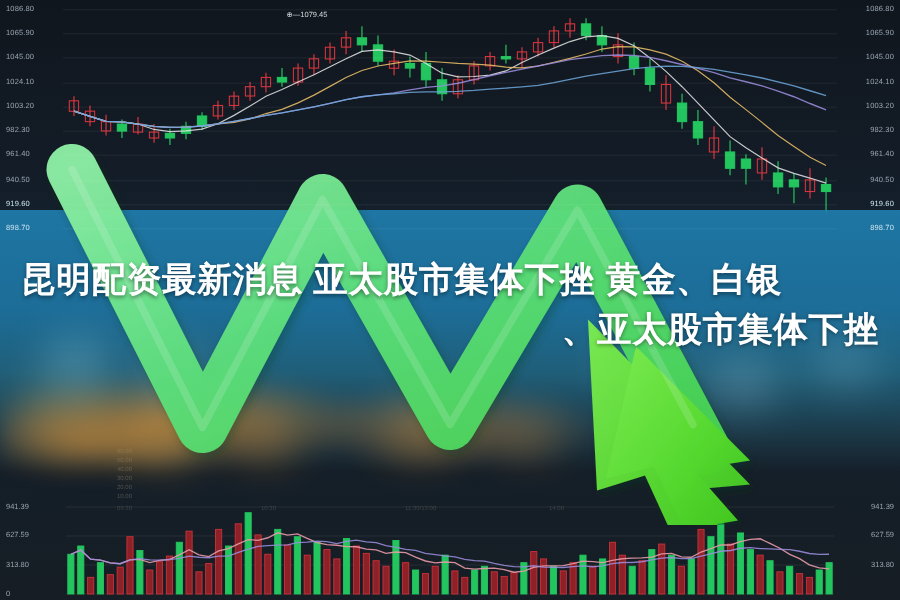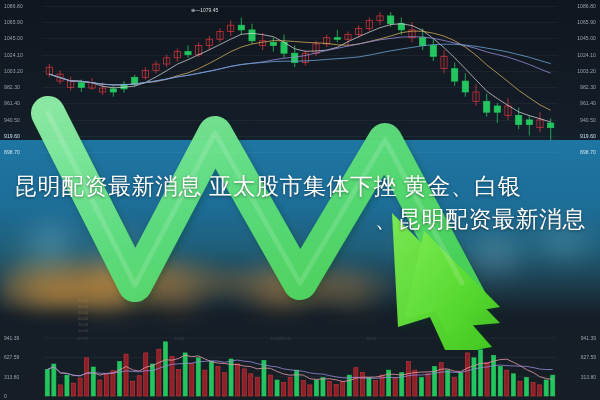--- a/index.html
+++ b/index.html
@@ -38,21 +38,21 @@
     background:radial-gradient(ellipse 200px 45px at 120px 35px, rgba(226,140,40,.55), rgba(226,140,40,0) 70%),
                radial-gradient(ellipse 150px 40px at 300px 40px, rgba(214,132,44,.40), rgba(214,132,44,0) 70%),
                radial-gradient(ellipse 120px 35px at 60px 50px, rgba(236,160,60,.45), rgba(236,160,60,0) 70%);
     filter:blur(6px);}
 
   
   .arrow-svg{position:absolute;left:0;top:95px;width:600px;height:255px;}
 
   
   .headline{position:absolute;left:14px;top:170px;width:572px;
-    color:#fff;font-size:23px;font-weight:normal;line-height:1.42;
+    color:#fff;font-size:23px;font-weight:bold;line-height:1.42;
     text-align:right;letter-spacing:.5px;
     text-shadow:0 1px 3px rgba(0,0,0,.45);}
   .headline .l1{display:block;text-align:left;}
   .headline .l2{display:block;text-align:right;}
 
   
   .mini-panel{position:absolute;left:78px;top:298px;width:60px;height:36px;opacity:.30;}
   .mini-tick{position:absolute;left:0;font-size:4px;color:#cbb79a;}
   .mini-x{position:absolute;font-size:4px;color:#b9a98f;opacity:.75;}
 </style>
@@ -312,21 +312,21 @@
     <g filter="url(#softsh)">
       <path d="M 48 18 L 135 190 L 215 38 L 300 188 L 385 45 L 470 205" fill="none" stroke="url(#gz)" stroke-width="34" stroke-linecap="round" stroke-linejoin="round" opacity=".95"></path>
       <path d="M 392 118 L 500 228 L 454 232 L 486 262 L 452 270 L 430 222 L 398 232 Z" fill="url(#gzh)" opacity=".97"></path>
       <path d="M 424 136 L 500 212 L 462 218 L 492 252 L 456 258 L 436 216 L 404 224 Z" fill="url(#gzh)"></path>
     </g>
     <path d="M 48 18 L 135 190 L 215 38 L 300 188 L 385 45 L 462 188" fill="none" stroke="#ffffff" stroke-width="5" opacity=".14" stroke-linecap="round" stroke-linejoin="round"></path>
   </svg>
 
   <div class="headline">
     <span class="l1">昆明配资最新消息 亚太股市集体下挫 黄金、白银</span>
-    <span class="l2">、昆明配资最新消息</span>
+    <span class="l2">、亚太股市集体下挫</span>
   </div>
 
 <div class="axis-label left" style="top: 3px;">1086.80</div>
     <div class="grid-line" style="top: 6px;"></div>
     <div class="axis-label left" style="top: 19.2222px;">1065.90</div>
     <div class="grid-line" style="top: 22px;"></div>
     <div class="axis-label left" style="top: 35.4444px;">1045.00</div>
     <div class="grid-line" style="top: 38px;"></div>
     <div class="axis-label left" style="top: 51.6667px;">1024.10</div>
     <div class="grid-line" style="top: 55px;"></div>

